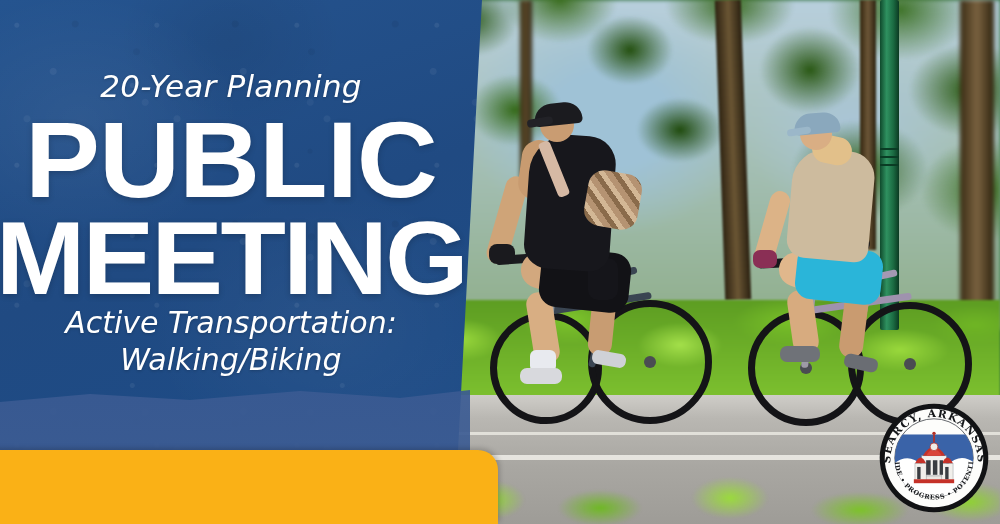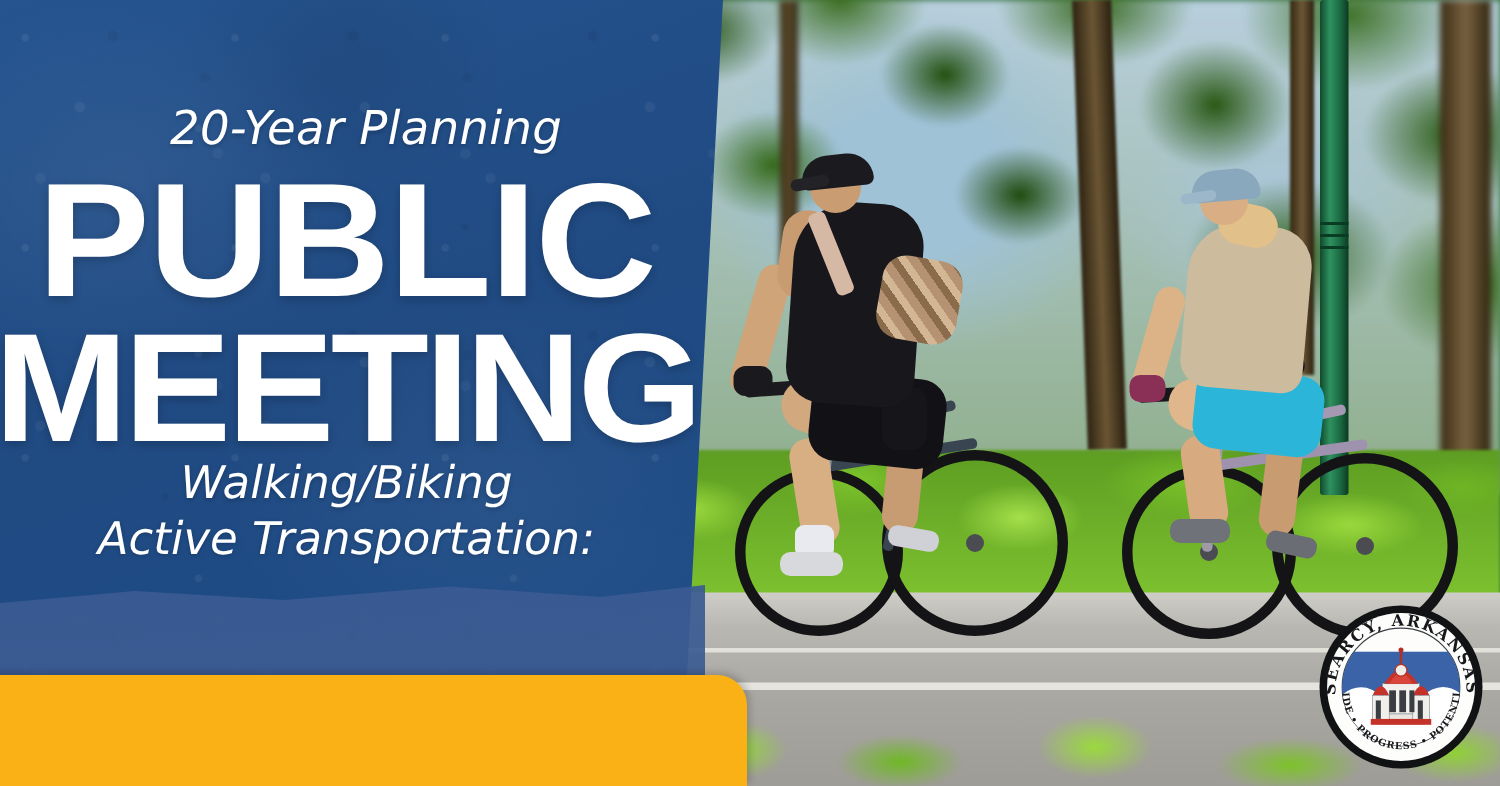--- a/index.html
+++ b/index.html
@@ -181,21 +181,20 @@
   }
 
   
   .eyebrow{
     position:absolute; left:0; top:68px; width:462px;
     text-align:center;
     font-family:"DejaVu Sans","Liberation Sans",sans-serif;
     font-size:31px; font-style:italic; font-weight:300;
     color:#ffffff; letter-spacing:.2px;
     text-shadow:0 1px 3px rgba(0,0,0,.22);
-    margin-left:13px;
   }
   .headline{
     position:absolute; left:0; width:462px; text-align:center;
     font-family:"Liberation Sans","DejaVu Sans",sans-serif;
     font-weight:700; color:#ffffff;
     font-size:108px; line-height:.92;
     letter-spacing:-1px;
     transform:scaleX(1.04);
     text-shadow:0 2px 6px rgba(0,0,0,.20);
   }
@@ -319,22 +318,22 @@
   <div class="blue-texture" data-interactable="false"></div>
   <div class="blue-band" data-interactable="false"></div>
 
   <div class="eyebrow" data-interactable="false">20-Year Planning</div>
 
   <div class="headline headline-1" data-interactable="false">PUBLIC</div>
 
   <div class="headline headline-2" data-interactable="false">MEETING</div>
 
   <div class="subhead" data-interactable="false">
+    <div data-interactable="false">Active Transportation:</div>
     <div data-interactable="false">Walking/Biking</div>
-    <div data-interactable="false">Active Transportation:</div>
   </div>
 
   <div class="yellow-banner" data-interactable="false"></div>
 
   <div class="seal" data-interactable="false">
     <svg viewBox="0 0 200 200" width="112" height="112" data-interactable="false">
       <defs>
         <path id="arcTop" d="M 22,105 A 78,78 0 0 1 178,105" fill="none"></path>
         <path id="arcBot" d="M 30,104 A 70,70 0 0 0 170,104" fill="none"></path>
       </defs>

